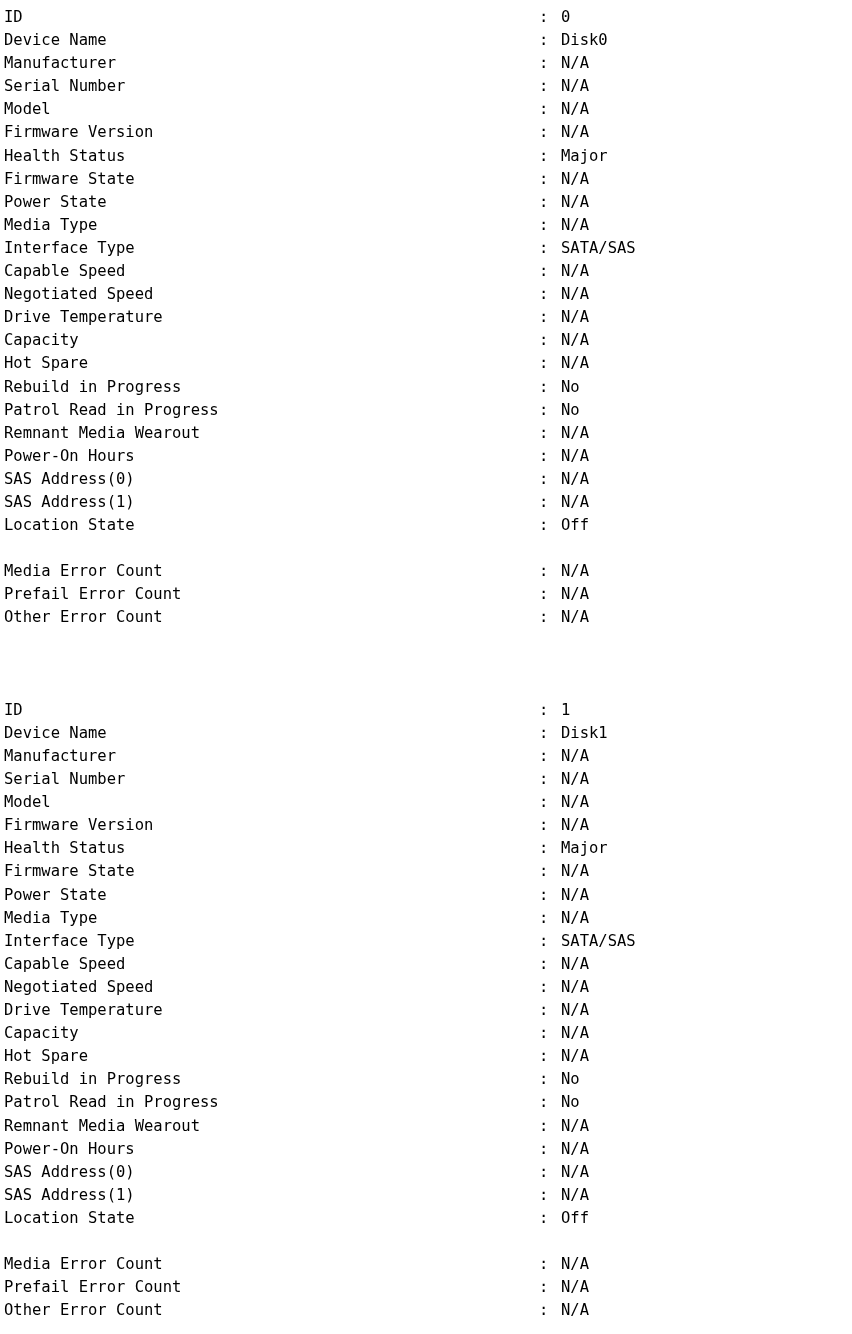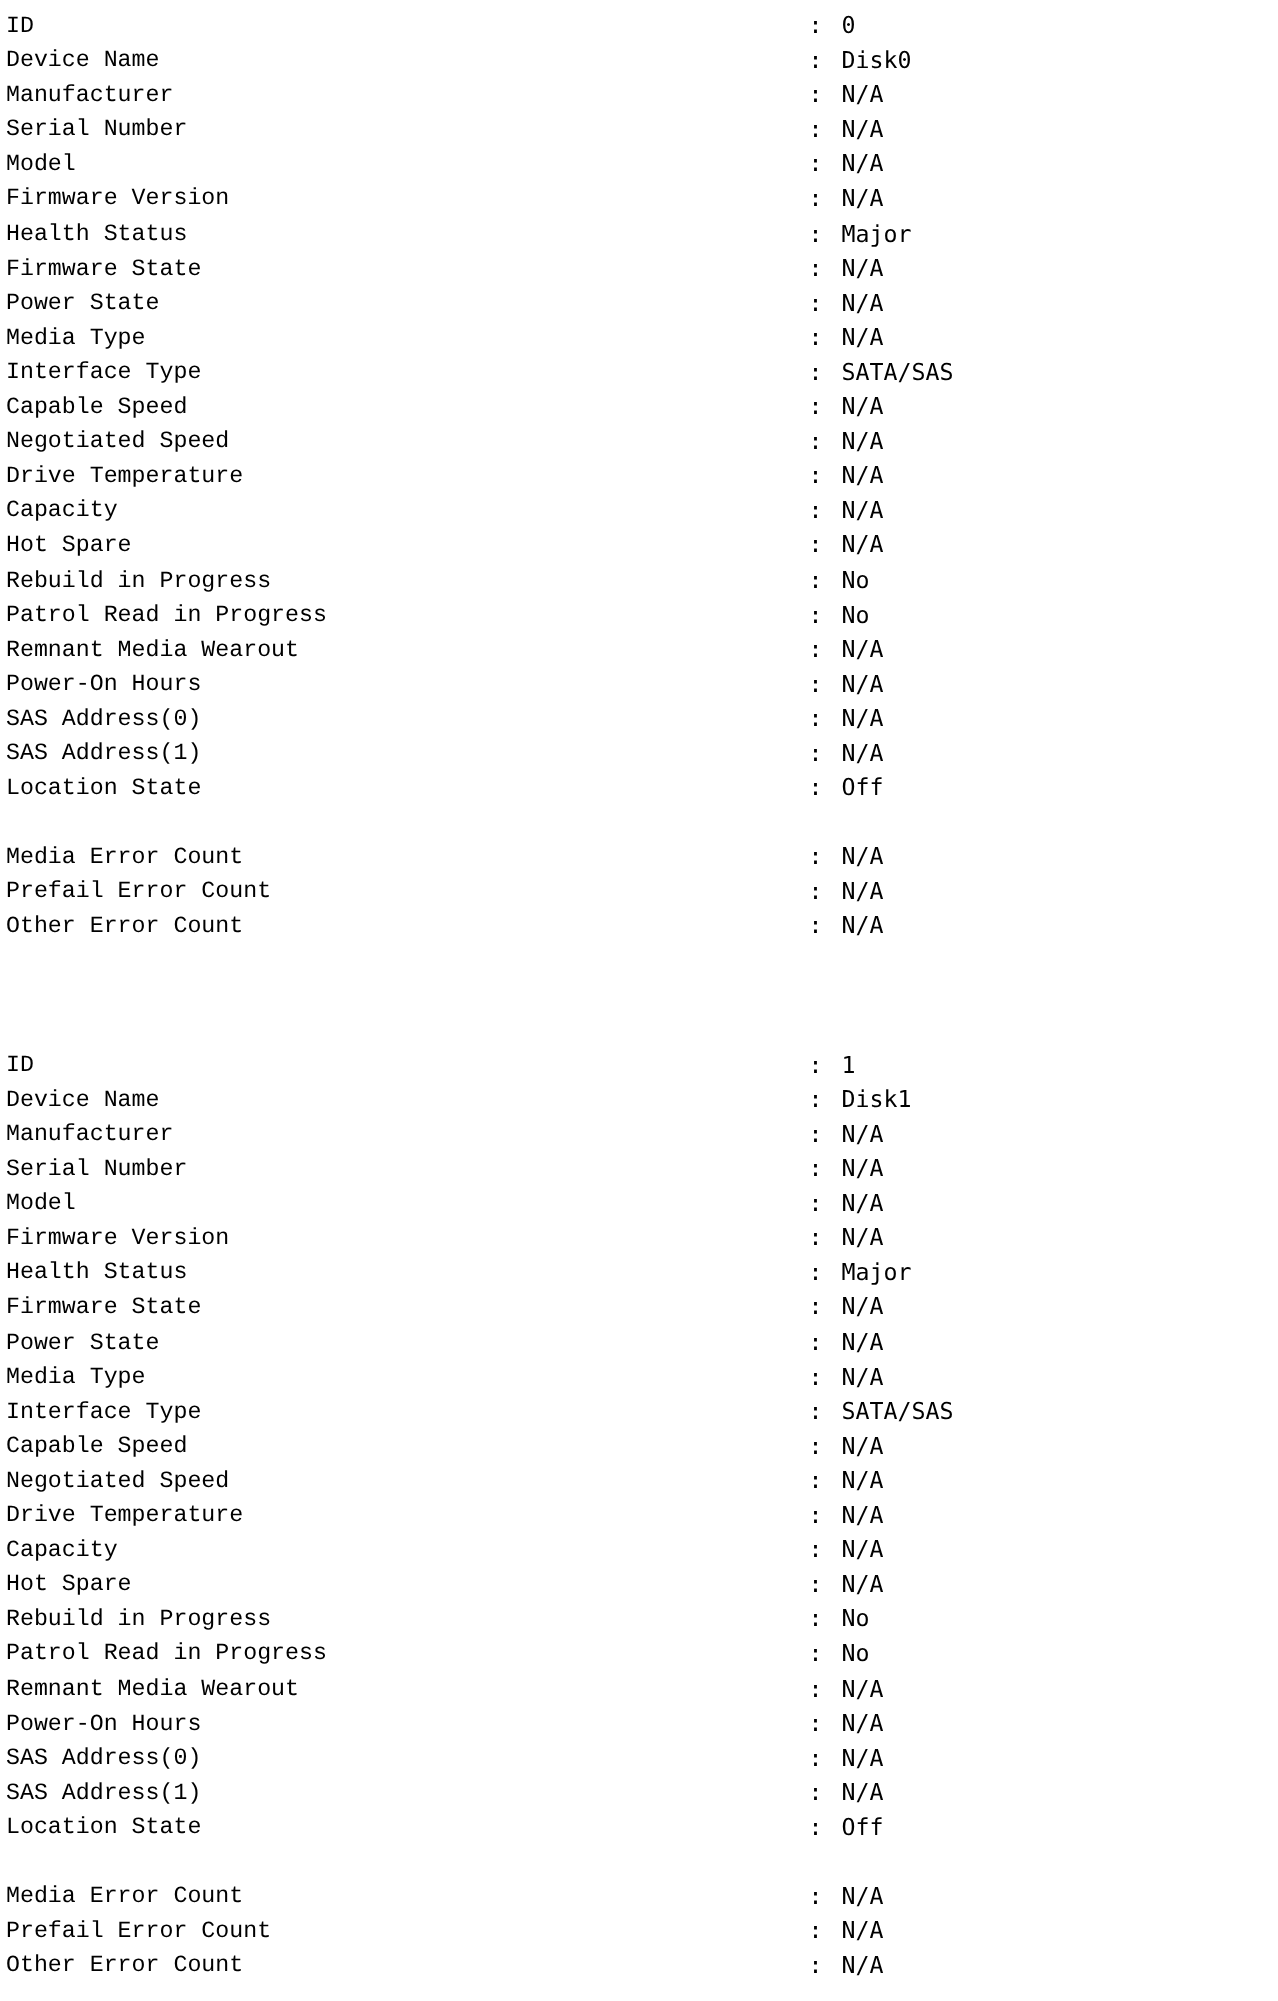--- a/index.html
+++ b/index.html
@@ -26,21 +26,20 @@
   .row {
     display: flex;
     white-space: pre;
     height: 23.1px;
     align-items: flex-start;
   }
   .label {
     width: 535px;
     flex: 0 0 535px;
     white-space: pre;
-    font-family: Liberation Mono, monospace;
   }
   .colon {
     width: 22px;
     flex: 0 0 22px;
     white-space: pre;
   }
   .value {
     white-space: pre;
   }
   .spacer-1 {

